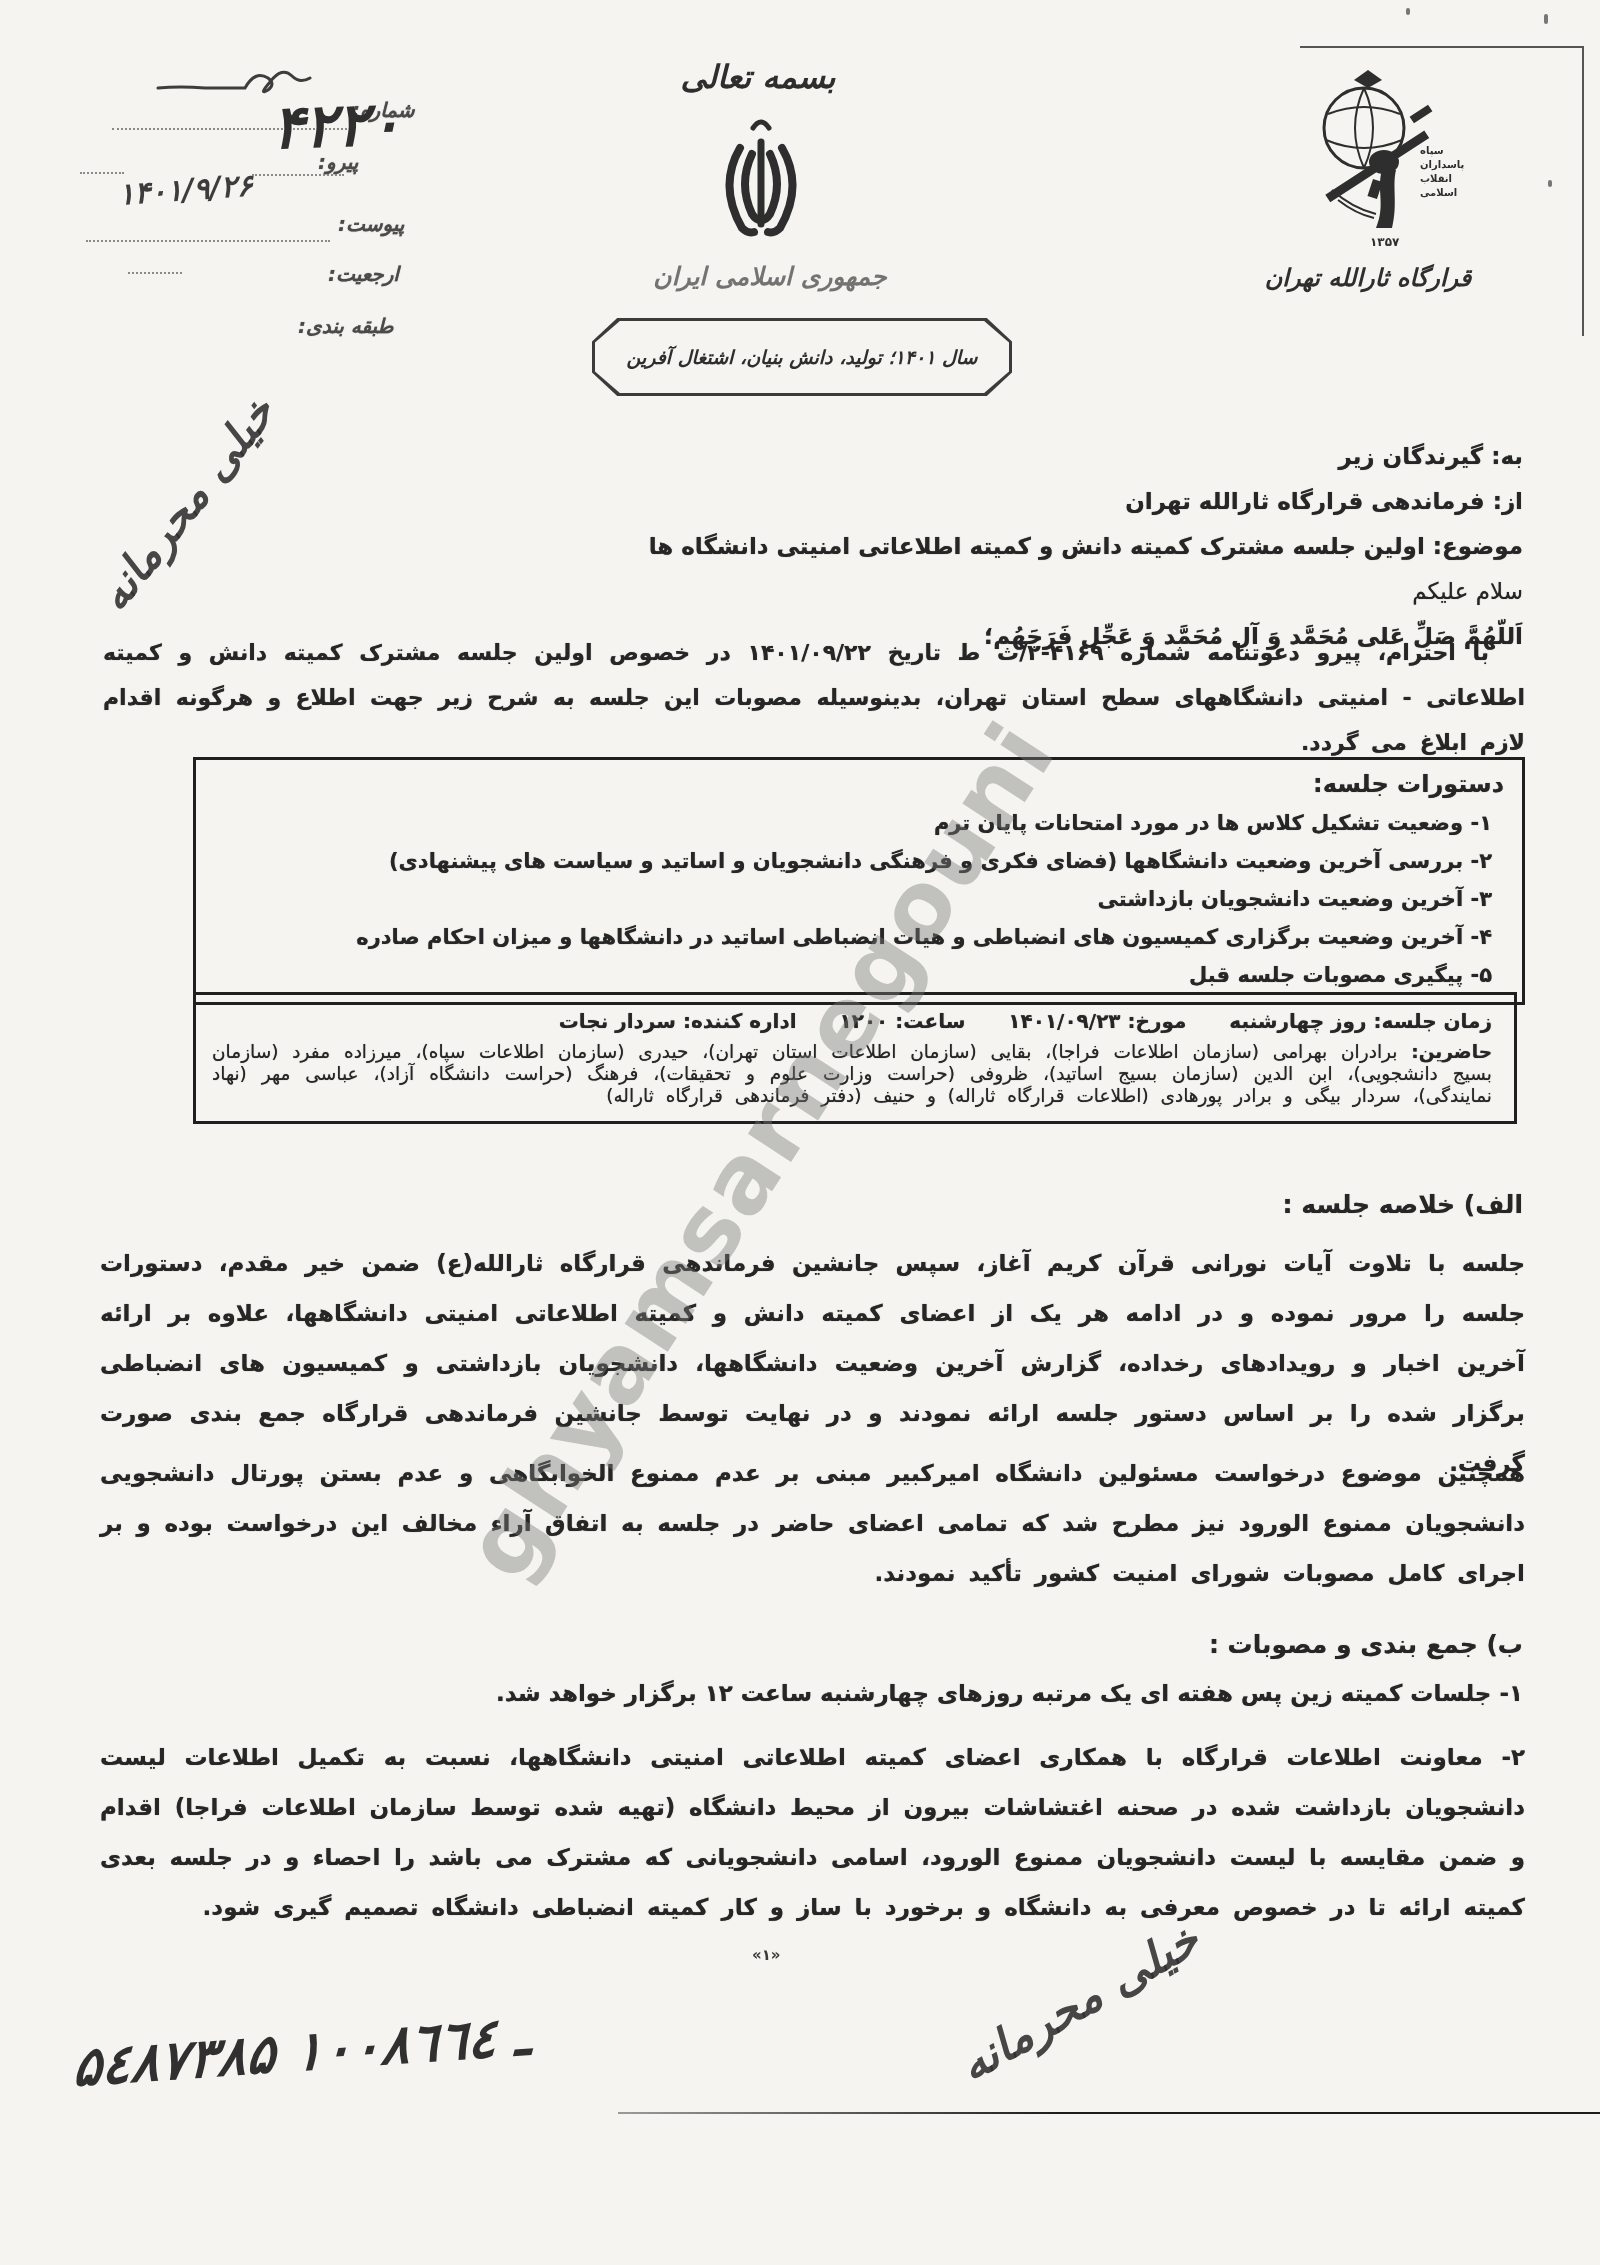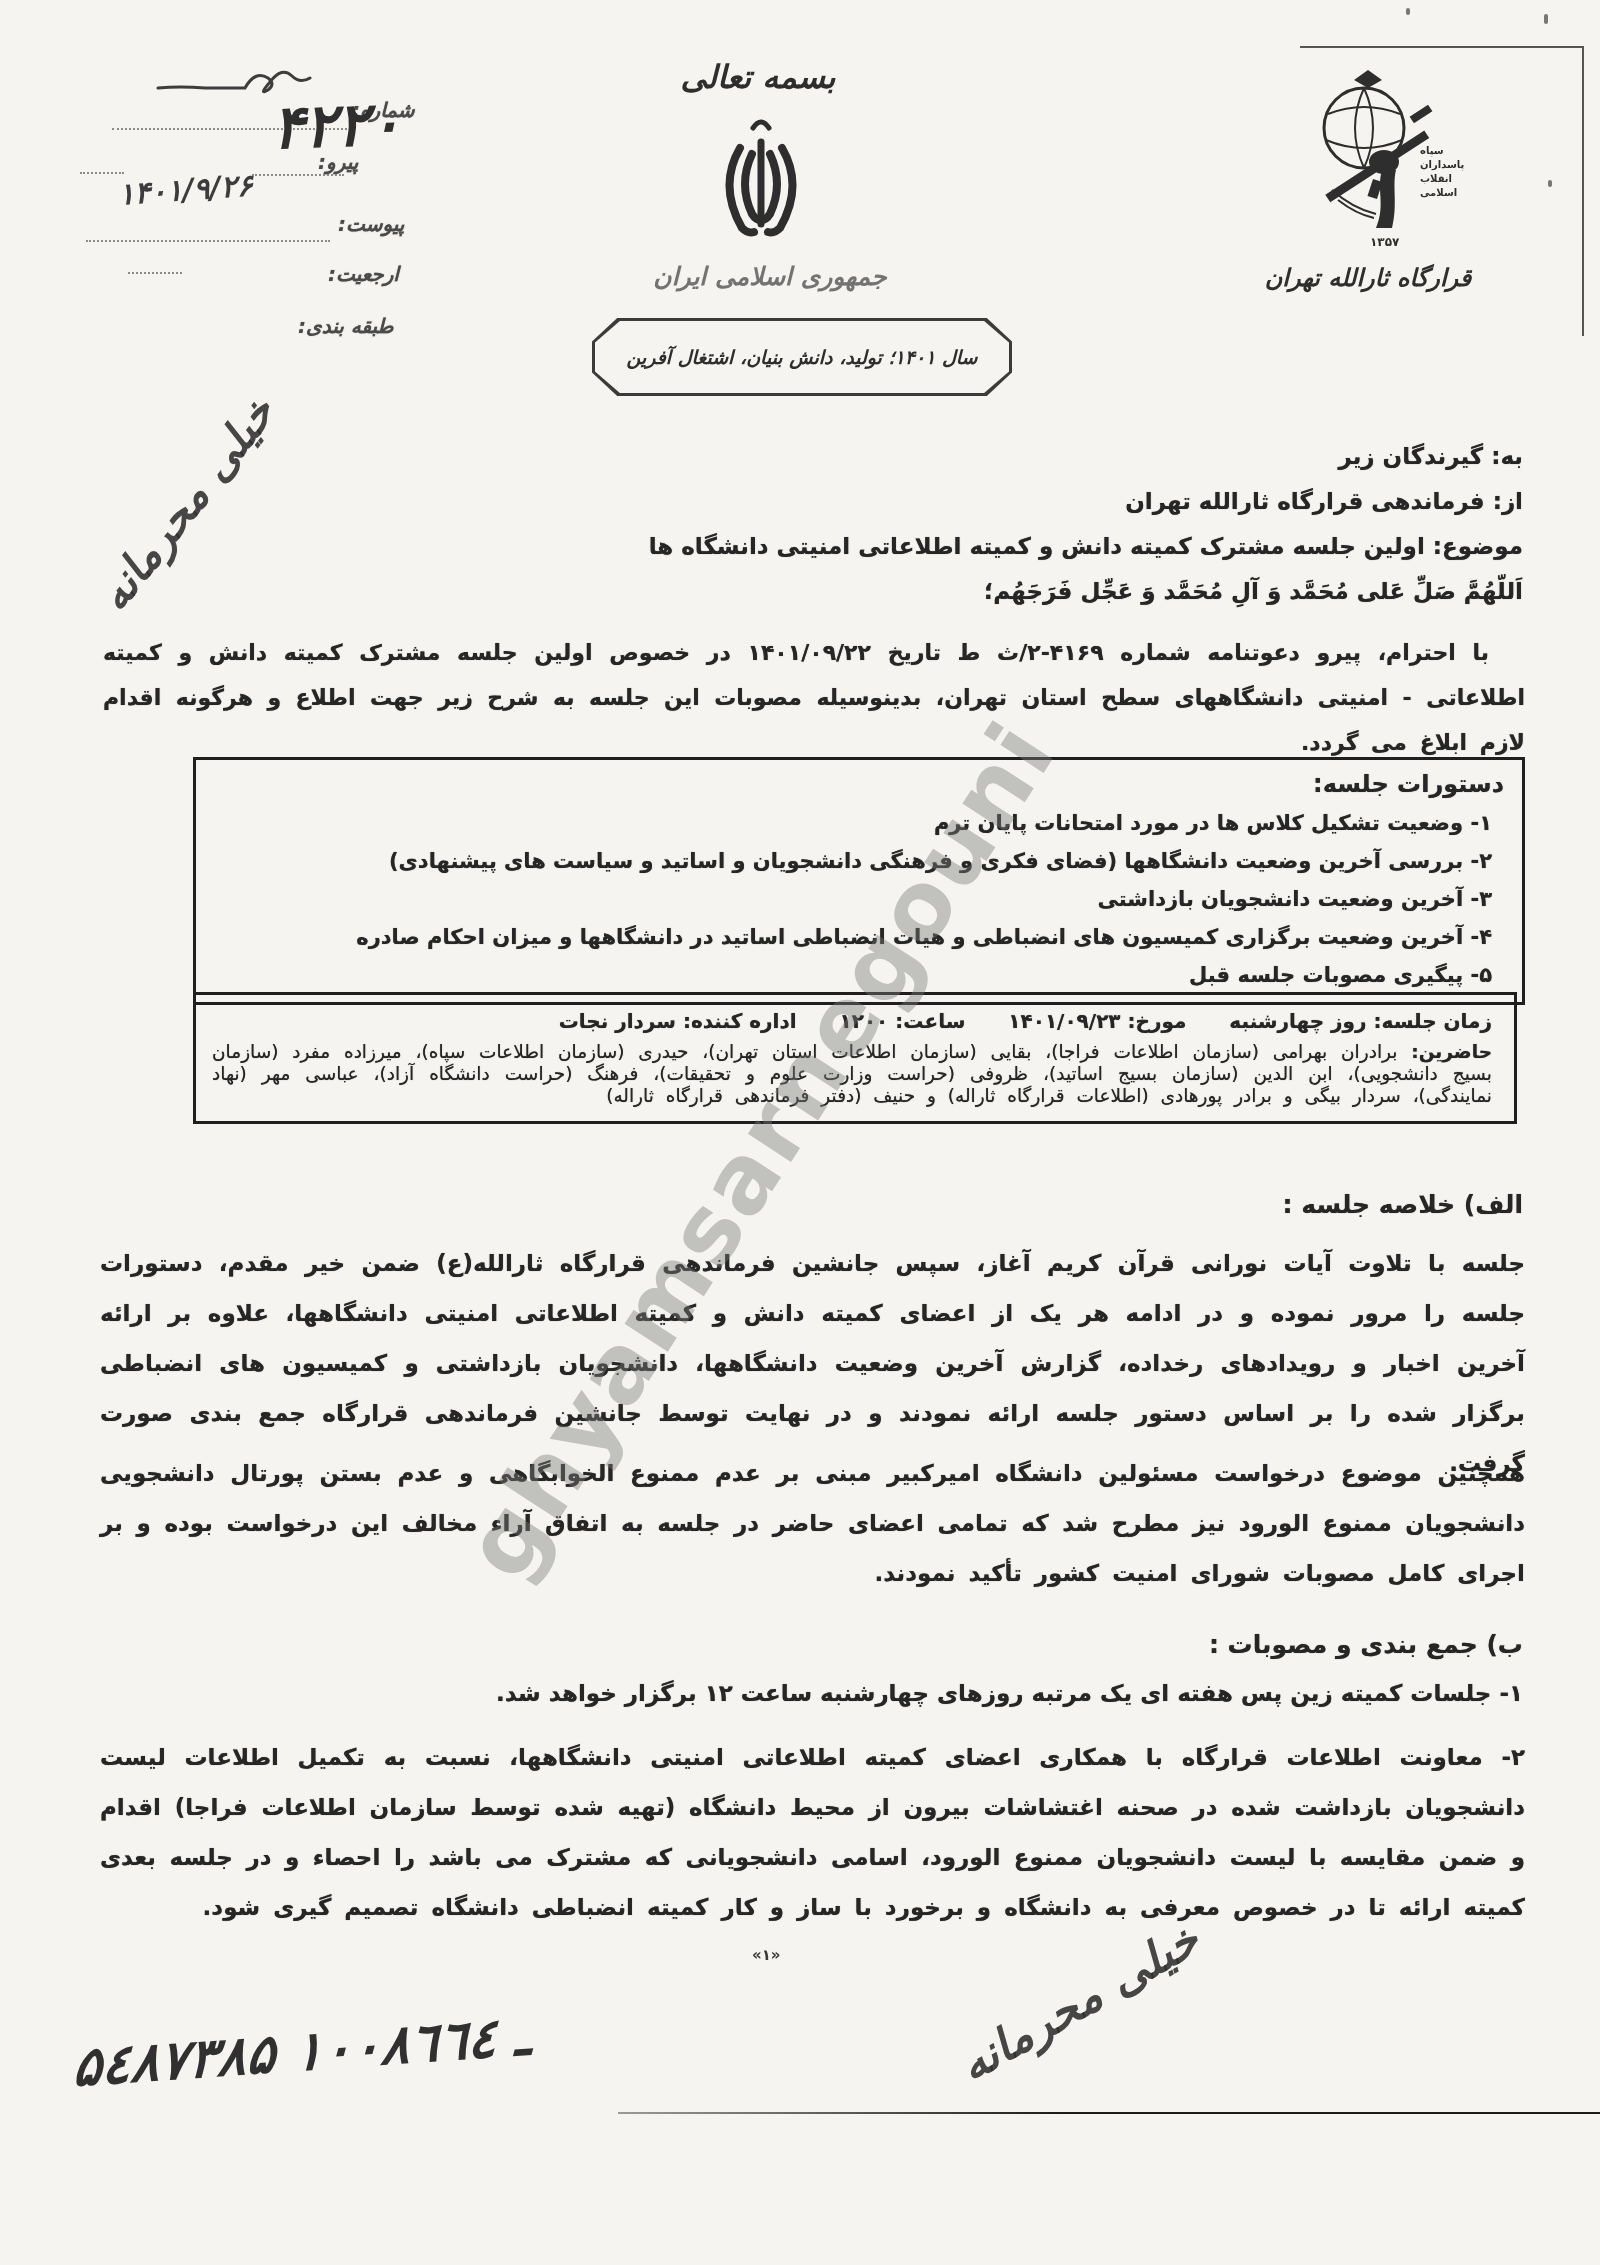--- a/index.html
+++ b/index.html
@@ -149,20 +149,21 @@
   </svg>
 
   <div class="abs orgname fa" style="left:1238px;top:264px;width:260px;">قرارگاه ثارالله تهران</div>
 
   <div class="abs stamp stamp1 fa" style="left:58px;top:478px;">خیلی محرمانه</div>
 
   <div class="abs addr fa ink" style="right:77px;top:434px;width:1000px;">
     <div>به: گیرندگان زیر</div>
     <div>از: فرماندهی قرارگاه ثارالله تهران</div>
     <div>موضوع: اولین جلسه مشترک کمیته دانش و کمیته اطلاعاتی امنیتی دانشگاه ها</div>
+    <div class="light">سلام علیکم</div>
     <div>اَللّهُمَّ صَلِّ عَلی مُحَمَّد وَ آلِ مُحَمَّد وَ عَجِّل فَرَجَهُم؛</div>
   </div>
 
   <div class="abs para fa ink" style="left:103px;top:630px;width:1422px;line-height:45px;font-size:22px;text-indent:36px;">با احترام، پیرو دعوتنامه شماره ۴۱۶۹-۲/ث ط تاریخ ۱۴۰۱/۰۹/۲۲ در خصوص اولین جلسه مشترک کمیته دانش و کمیته اطلاعاتی - امنیتی دانشگاههای سطح استان تهران، بدینوسیله مصوبات این جلسه به شرح زیر جهت اطلاع و هرگونه اقدام لازم ابلاغ می گردد.</div>
 
   <div class="abs box fa" style="left:193px;top:757px;width:1294px;padding:6px 16px 8px 16px;">
     <div class="box1-title ink">دستورات جلسه:</div>
     <div class="agenda-item ink" style="padding-right:14px;">۱- وضعیت تشکیل کلاس ها در مورد امتحانات پایان ترم</div>
     <div class="agenda-item ink" style="padding-right:14px;">۲- بررسی آخرین وضعیت دانشگاهها (فضای فکری و فرهنگی دانشجویان و اساتید و سیاست های پیشنهادی)</div>
     <div class="agenda-item ink" style="padding-right:14px;">۳- آخرین وضعیت دانشجویان بازداشتی</div>

